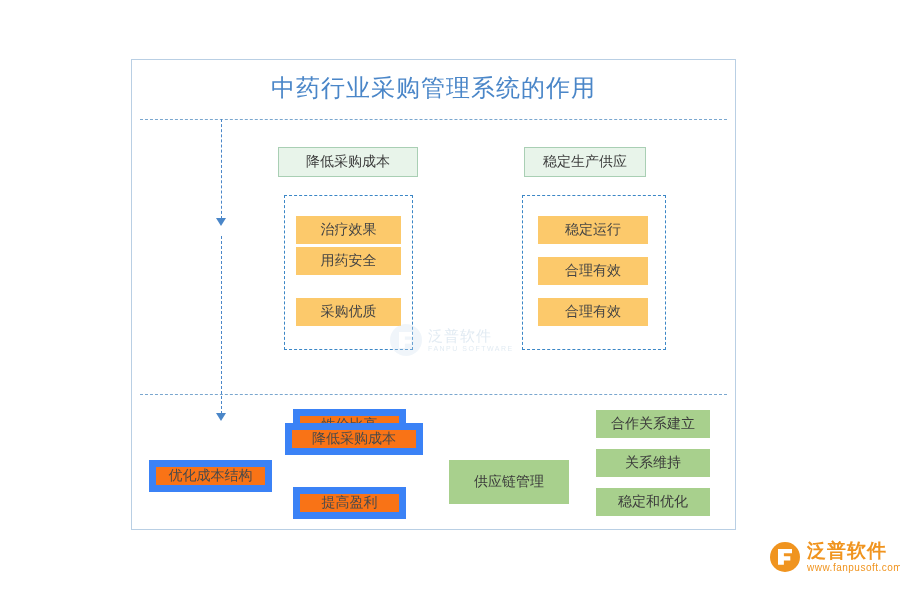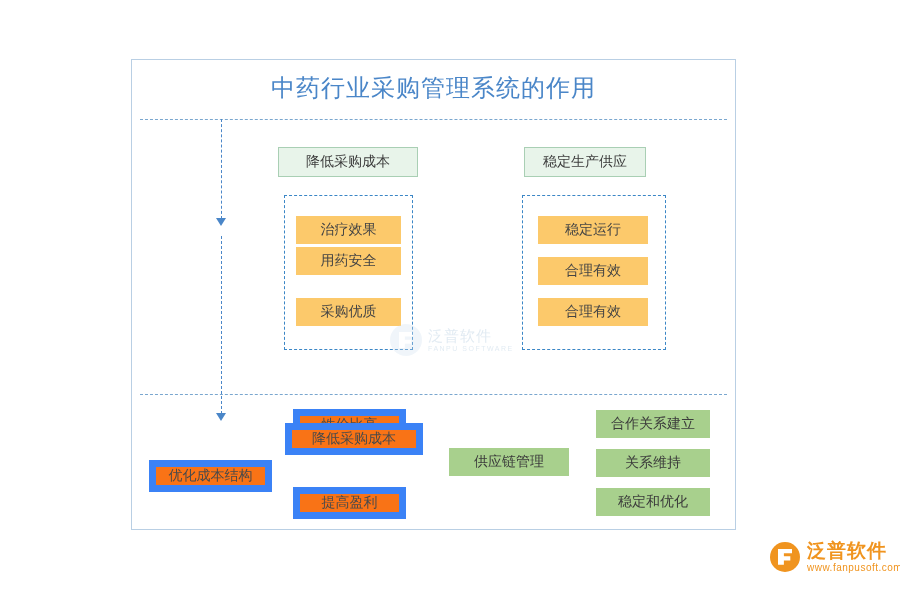--- a/index.html
+++ b/index.html
@@ -231,21 +231,21 @@
       <span class="wm-cn">泛普软件</span>
       <span class="wm-en">FANPU SOFTWARE</span>
     </div>
   </div>
 
   <div class="node node-blue" style="left:149px; top:448px; width:123px; height:32px;margin-top:12px;">优化成本结构</div>
   <div class="node node-blue" style="left:293px; top:409px; width:113px; height:32px;">性价比高</div>
   <div class="node node-blue" style="left:285px; top:423px; width:138px; height:32px;">降低采购成本</div>
   <div class="node node-blue" style="left:293px; top:487px; width:113px; height:32px;">提高盈利</div>
 
-  <div class="node node-solidgreen" style="left:449px; top:448px; width:120px; height:28px;text-align:center;">供应链管理</div>
+  <div class="node node-solidgreen" style="left:449px; top:460px; width:120px; height:44px;text-align:center;">供应链管理</div>
   <div class="node node-solidgreen" style="left:596px; top:410px; width:114px; height:28px;">合作关系建立</div>
   <div class="node node-solidgreen" style="left:596px; top:449px; width:114px; height:28px;">关系维持</div>
   <div class="node node-solidgreen" style="left:596px; top:488px; width:114px; height:28px;text-align:center;">稳定和优化</div>
 
   <div class="brand">
     <div class="brand-logo"></div>
     <div class="brand-text">
       <span class="brand-cn">泛普软件</span>
       <span class="brand-en">www.fanpusoft.com</span>
     </div>

